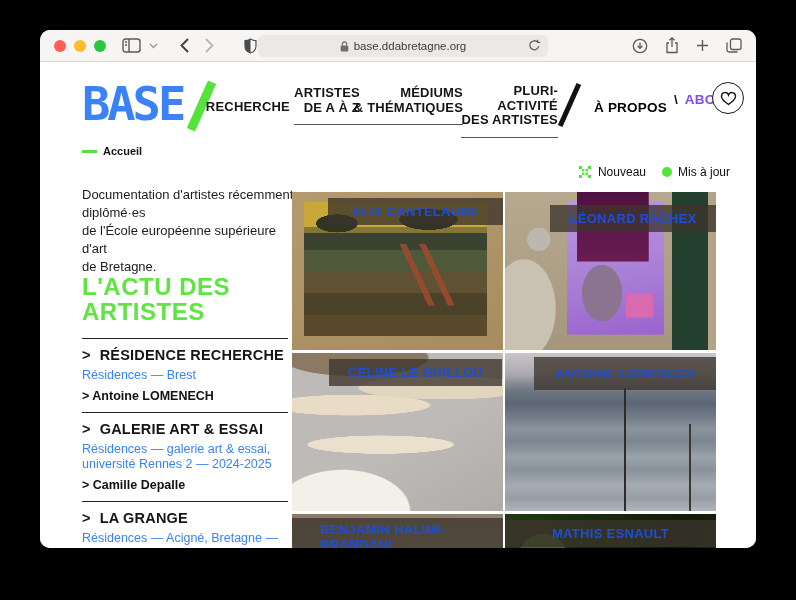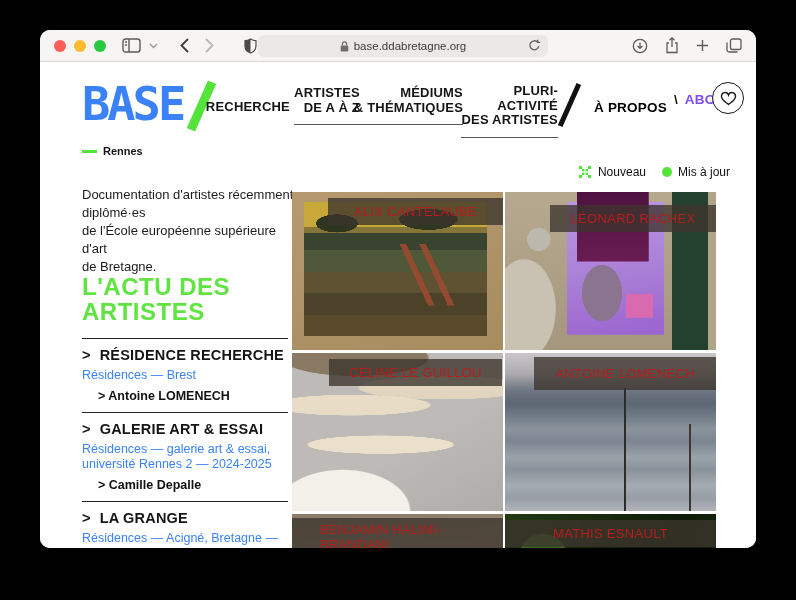--- a/index.html
+++ b/index.html
@@ -66,29 +66,29 @@
   .legend-dot { width:10px; height:10px; border-radius:50%; background:#54e33a; }
 
   .intro { position:absolute; left:42px; top:124px; width:216px; font-size:13px; line-height:18px; color:#1c1c1c; white-space:pre-line; }
 
   .actu-heading { position:absolute; left:42px; top:212px; font-size:24px; line-height:25px; font-weight:bold; letter-spacing:.5px; color:#5fe441; white-space:pre-line; }
 
   .news { position:absolute; left:42px; top:276px; width:206px; }
   .news-item { border-top:1px solid #222; padding:8px 0 9px; cursor:pointer; }
   .news-title { display:flex; gap:9px; font-size:14.5px; font-weight:bold; letter-spacing:.2px; color:#151515; line-height:17px; }
   .news-sub { margin-top:4px; font-size:12.5px; line-height:15px; color:#3b82f6; white-space:pre-line; }
-  .news-artist { margin-top:6px; font-size:12.5px; font-weight:bold; color:#111;margin-left:16px; }
+  .news-artist { margin-top:6px; font-size:12.5px; font-weight:bold; color:#111; }
 
   
   .grid { position:absolute; left:252px; top:130px; display:grid; grid-template-columns:211px 211px; grid-auto-rows:158px; column-gap:2px; row-gap:3px; }
   .card { position:relative; overflow:hidden; cursor:pointer; background:#ccc; }
   .card-img { position:absolute; inset:0; }
   .card-title {
     position:absolute; min-height:27px; background:rgba(60,53,45,.78);
-    color:#b91c1c; font-size:13px; font-weight:normal; letter-spacing:.3px;
+    color:#1d4ed8; font-size:13px; font-weight:bold; letter-spacing:.3px;
     display:flex; align-items:center; justify-content:center; text-align:center;
     padding:4px 8px; line-height:15px;
   }
   .t1 { right:0; width:175px; top:6px; }
   .t2 { right:0; width:166px; top:13px; }
   .t3 { right:1px; width:173px; top:6px; }
   .t4 { right:0; width:182px; top:4px; min-height:33px; }
   .t5 { left:0; width:211px; top:4px; justify-content:flex-start; text-align:left; padding-left:28px; }
   .t6 { left:0; width:211px; top:6px; }
 
@@ -218,21 +218,21 @@
 
   <div class="page">
 
     <div class="logo">
       <span class="logo-text">BASE</span>
       <span class="logo-slash"></span>
     </div>
 
     <div class="home-link">
       <span class="home-dash"></span>
-      <span>Rennes</span>
+      <span>Accueil</span>
     </div>
 
     <div class="nav-item nav-recherche">
       <div>RECHERCHE</div>
     </div>
     <div class="nav-item nav-artistes nav-underline">
       <div>ARTISTES</div>
       <div>DE A À Z</div>
     </div>
     <div class="nav-item nav-mediums nav-underline">

